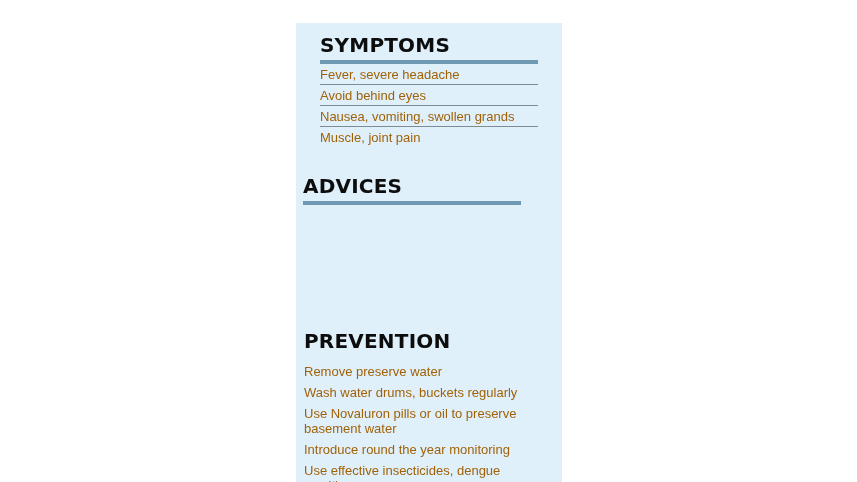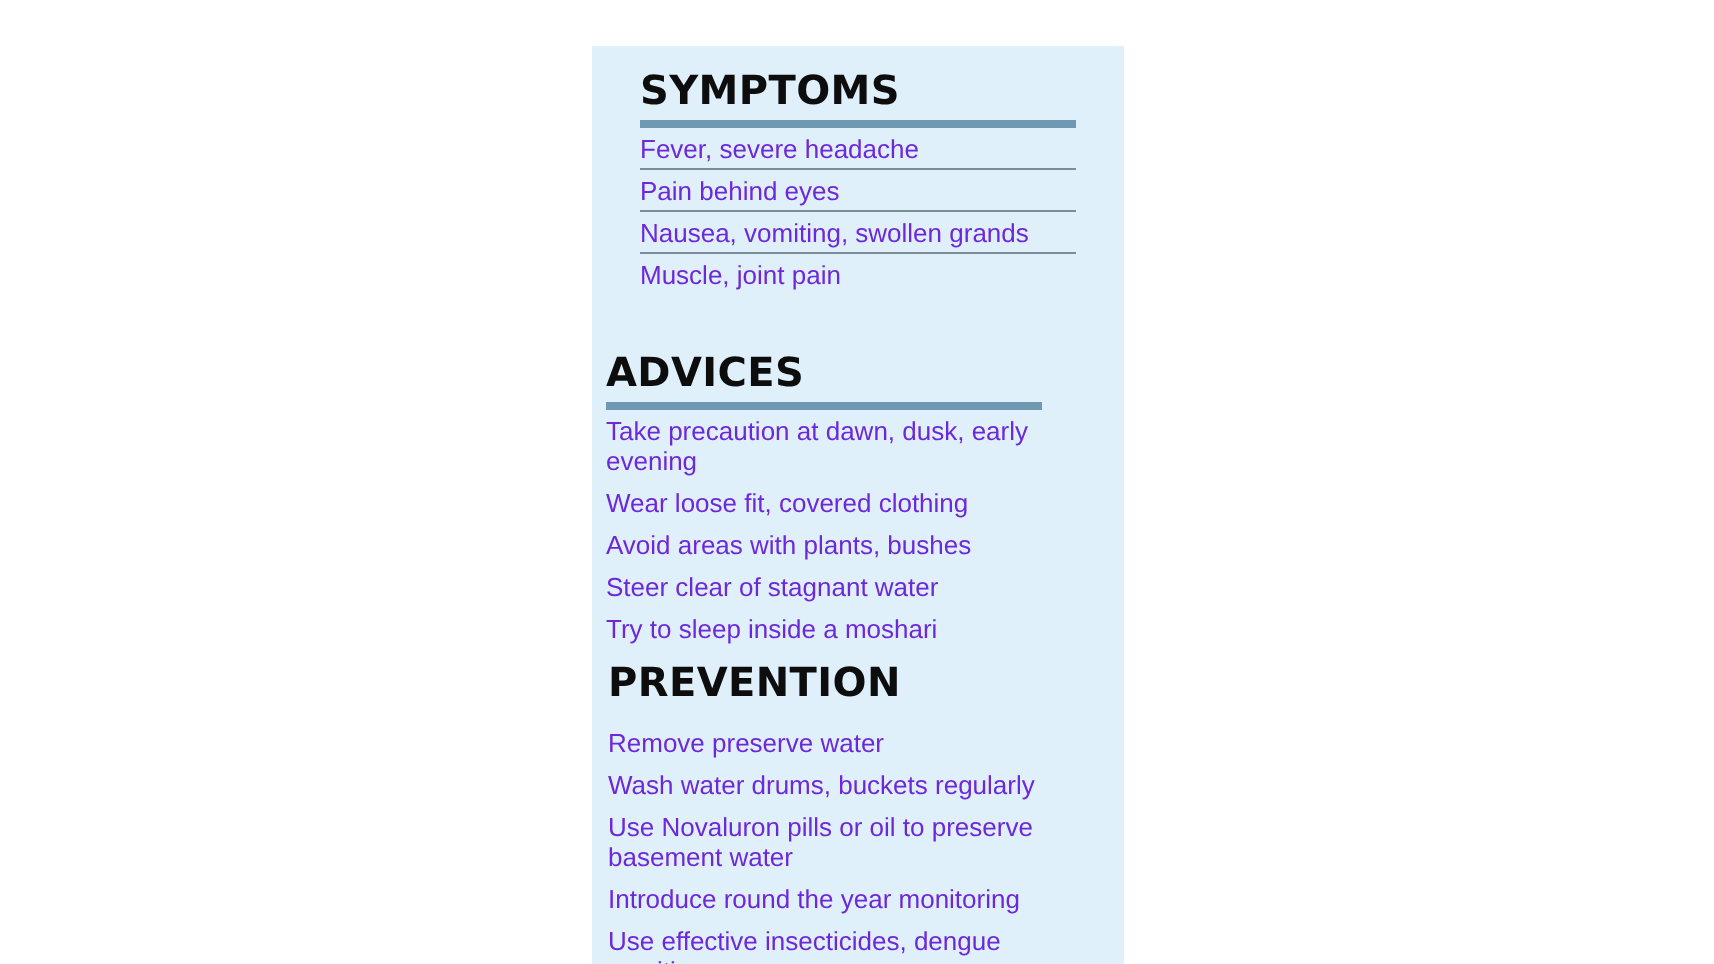--- a/index.html
+++ b/index.html
@@ -40,21 +40,21 @@
     }
     .list {
       margin: 0;
       padding: 0;
       list-style: none;
       width: 218px;
     }
     .list li {
       font-size: 13px;
       line-height: 15px;
-      color: #6d28d9;
+      color: #a16207;
     }
     .divided li {
       padding: 3px 0 2px 0;
       border-bottom: 1px solid #7d8b95;
     }
     .divided li:last-child {
       border-bottom: none;
     }
     .plain li {
       padding: 3px 0 3px 0;
@@ -67,36 +67,29 @@
 </head>
 <body>
 
 <div class="panel">
 
   <div id="sec-symptoms">
     <h2 class="section-title">SYMPTOMS</h2>
     <div class="rule"></div>
     <ul class="list divided">
       <li>Fever, severe headache</li>
-      <li>Pain behind eyes</li>
+      <li>Avoid behind eyes</li>
       <li>Nausea, vomiting, swollen grands</li>
       <li>Muscle, joint pain</li>
     </ul>
   </div>
 
   <div id="sec-advices">
     <h2 class="section-title">ADVICES</h2>
     <div class="rule"></div>
-    <ul class="list plain">
-      <li>Take precaution at dawn, dusk, early evening</li>
-      <li>Wear loose fit, covered clothing</li>
-      <li>Avoid areas with plants, bushes</li>
-      <li>Steer clear of stagnant water</li>
-      <li>Try to sleep inside a moshari</li>
-    </ul>
   </div>
 
   <div id="sec-prevention">
     <h2 class="section-title">PREVENTION</h2>
     <ul class="list plain">
       <li>Remove preserve water</li>
       <li>Wash water drums, buckets regularly</li>
       <li>Use Novaluron pills or oil to preserve basement water</li>
       <li>Introduce round the year monitoring</li>
       <li>Use effective insecticides, dengue vomiting measures</li>

